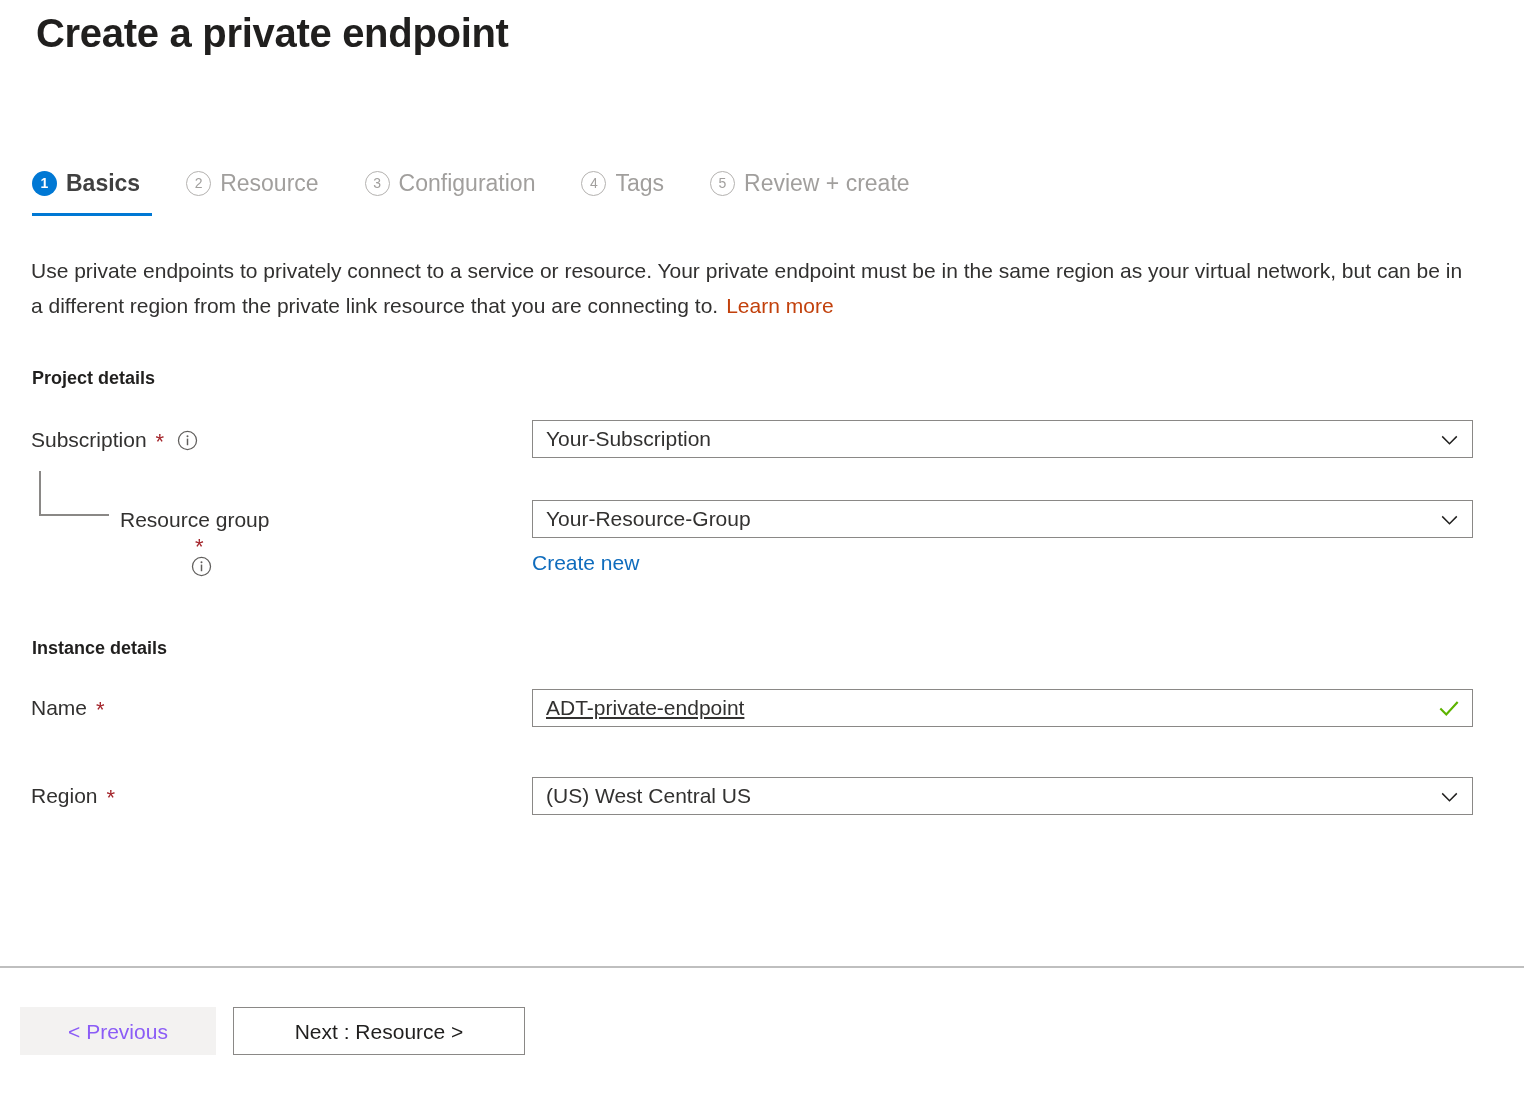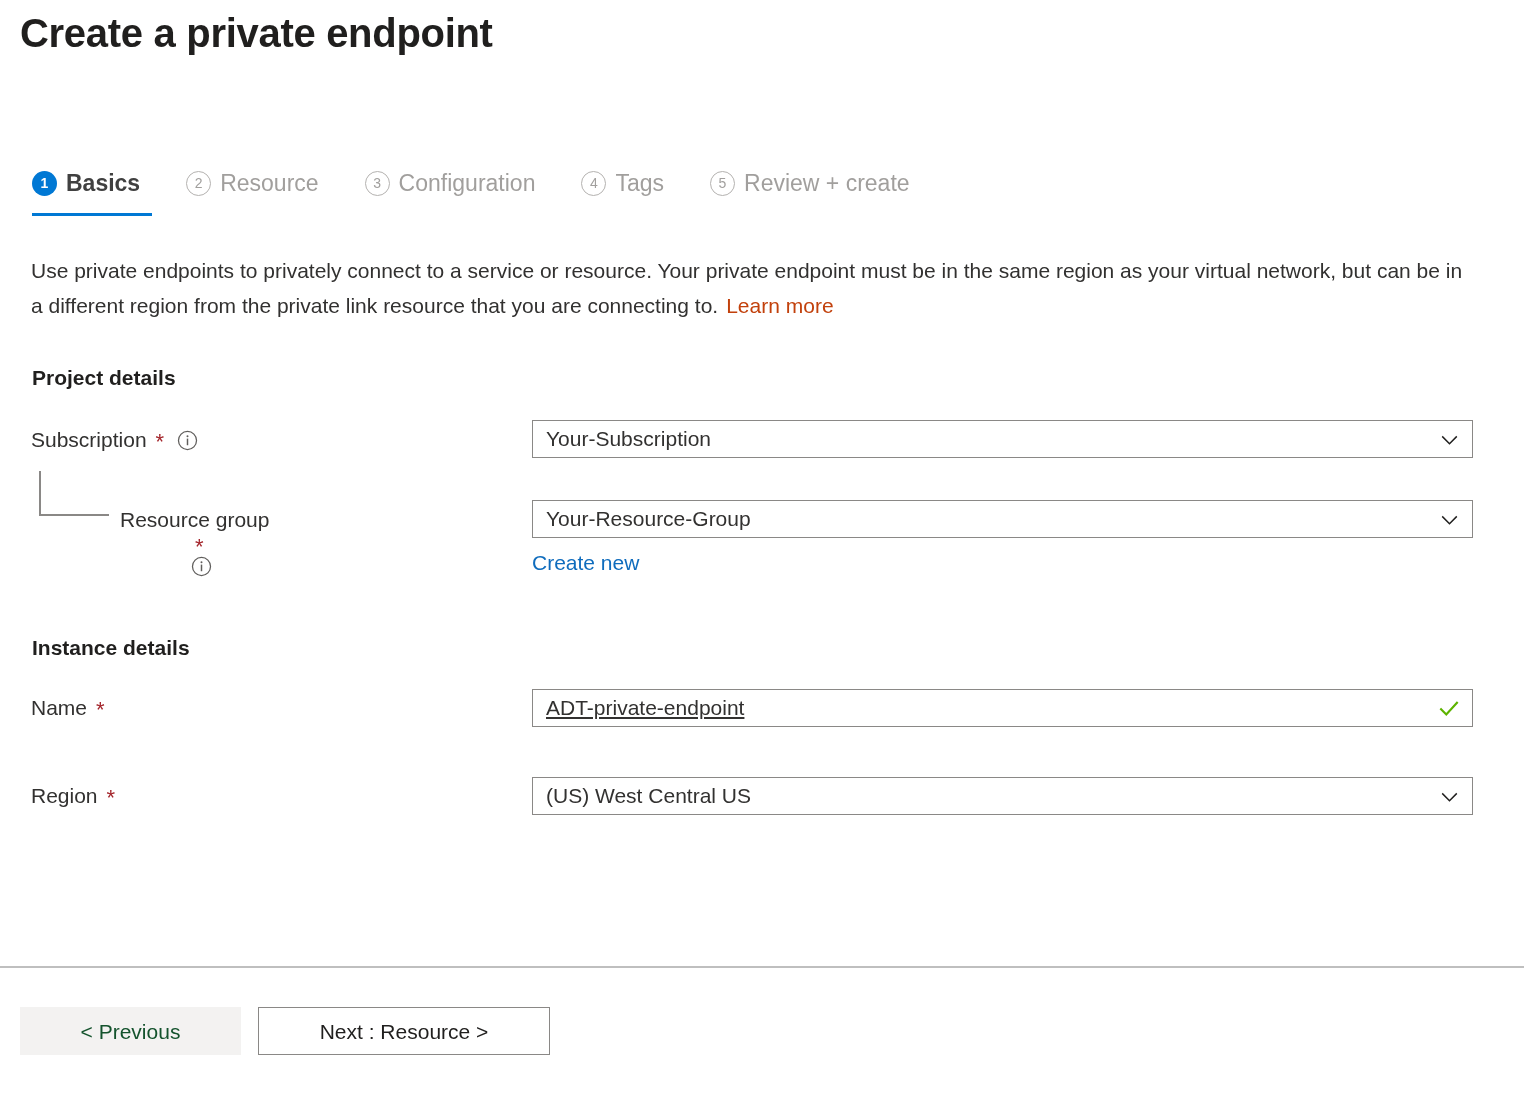--- a/index.html
+++ b/index.html
@@ -13,21 +13,21 @@
     height: 1098px;
     position: relative;
     font-family: "Liberation Sans", sans-serif;
     color: #323130;
     overflow: hidden;
   }
 
   
   .page-title {
     position: absolute;
-    left: 20px;
+    left: 36px;
     top: 8px;
     font-size: 40px;
     font-weight: 600;
     letter-spacing: -0.3px;
     color: #201f1e;
     line-height: 50px;
     white-space: nowrap;
   }
 
   
@@ -107,21 +107,21 @@
     color: #c2410c;
     text-decoration: none;
     margin-left: 8px;
     cursor: pointer;
   }
 
   
   .section-heading {
     position: absolute;
     left: 32px;
-    font-size: 21px;
+    font-size: 18px;
     font-weight: 700;
     color: #201f1e;
     line-height: 28px;
     white-space: nowrap;
   }
   #project-details-heading { top: 364px; }
   #instance-details-heading { top: 634px; }
 
   
   .field-label {
@@ -231,23 +231,23 @@
     font-family: "Liberation Sans", sans-serif;
     font-size: 21px;
     line-height: 1;
     display: flex;
     align-items: center;
     justify-content: center;
     background: #ffffff;
     white-space: nowrap;
   }
   .btn-previous {
-    width: 221px;
+    width: 196px;
     background: #f3f2f1;
-    color: #14532d;
+    color: #8b5cf6;
     border: none;
     cursor: default;
   }
   .btn-next {
     width: 292px;
     margin-left: 17px;
     border: 1px solid #8a8886;
     color: #201f1e;
     cursor: pointer;
   }

